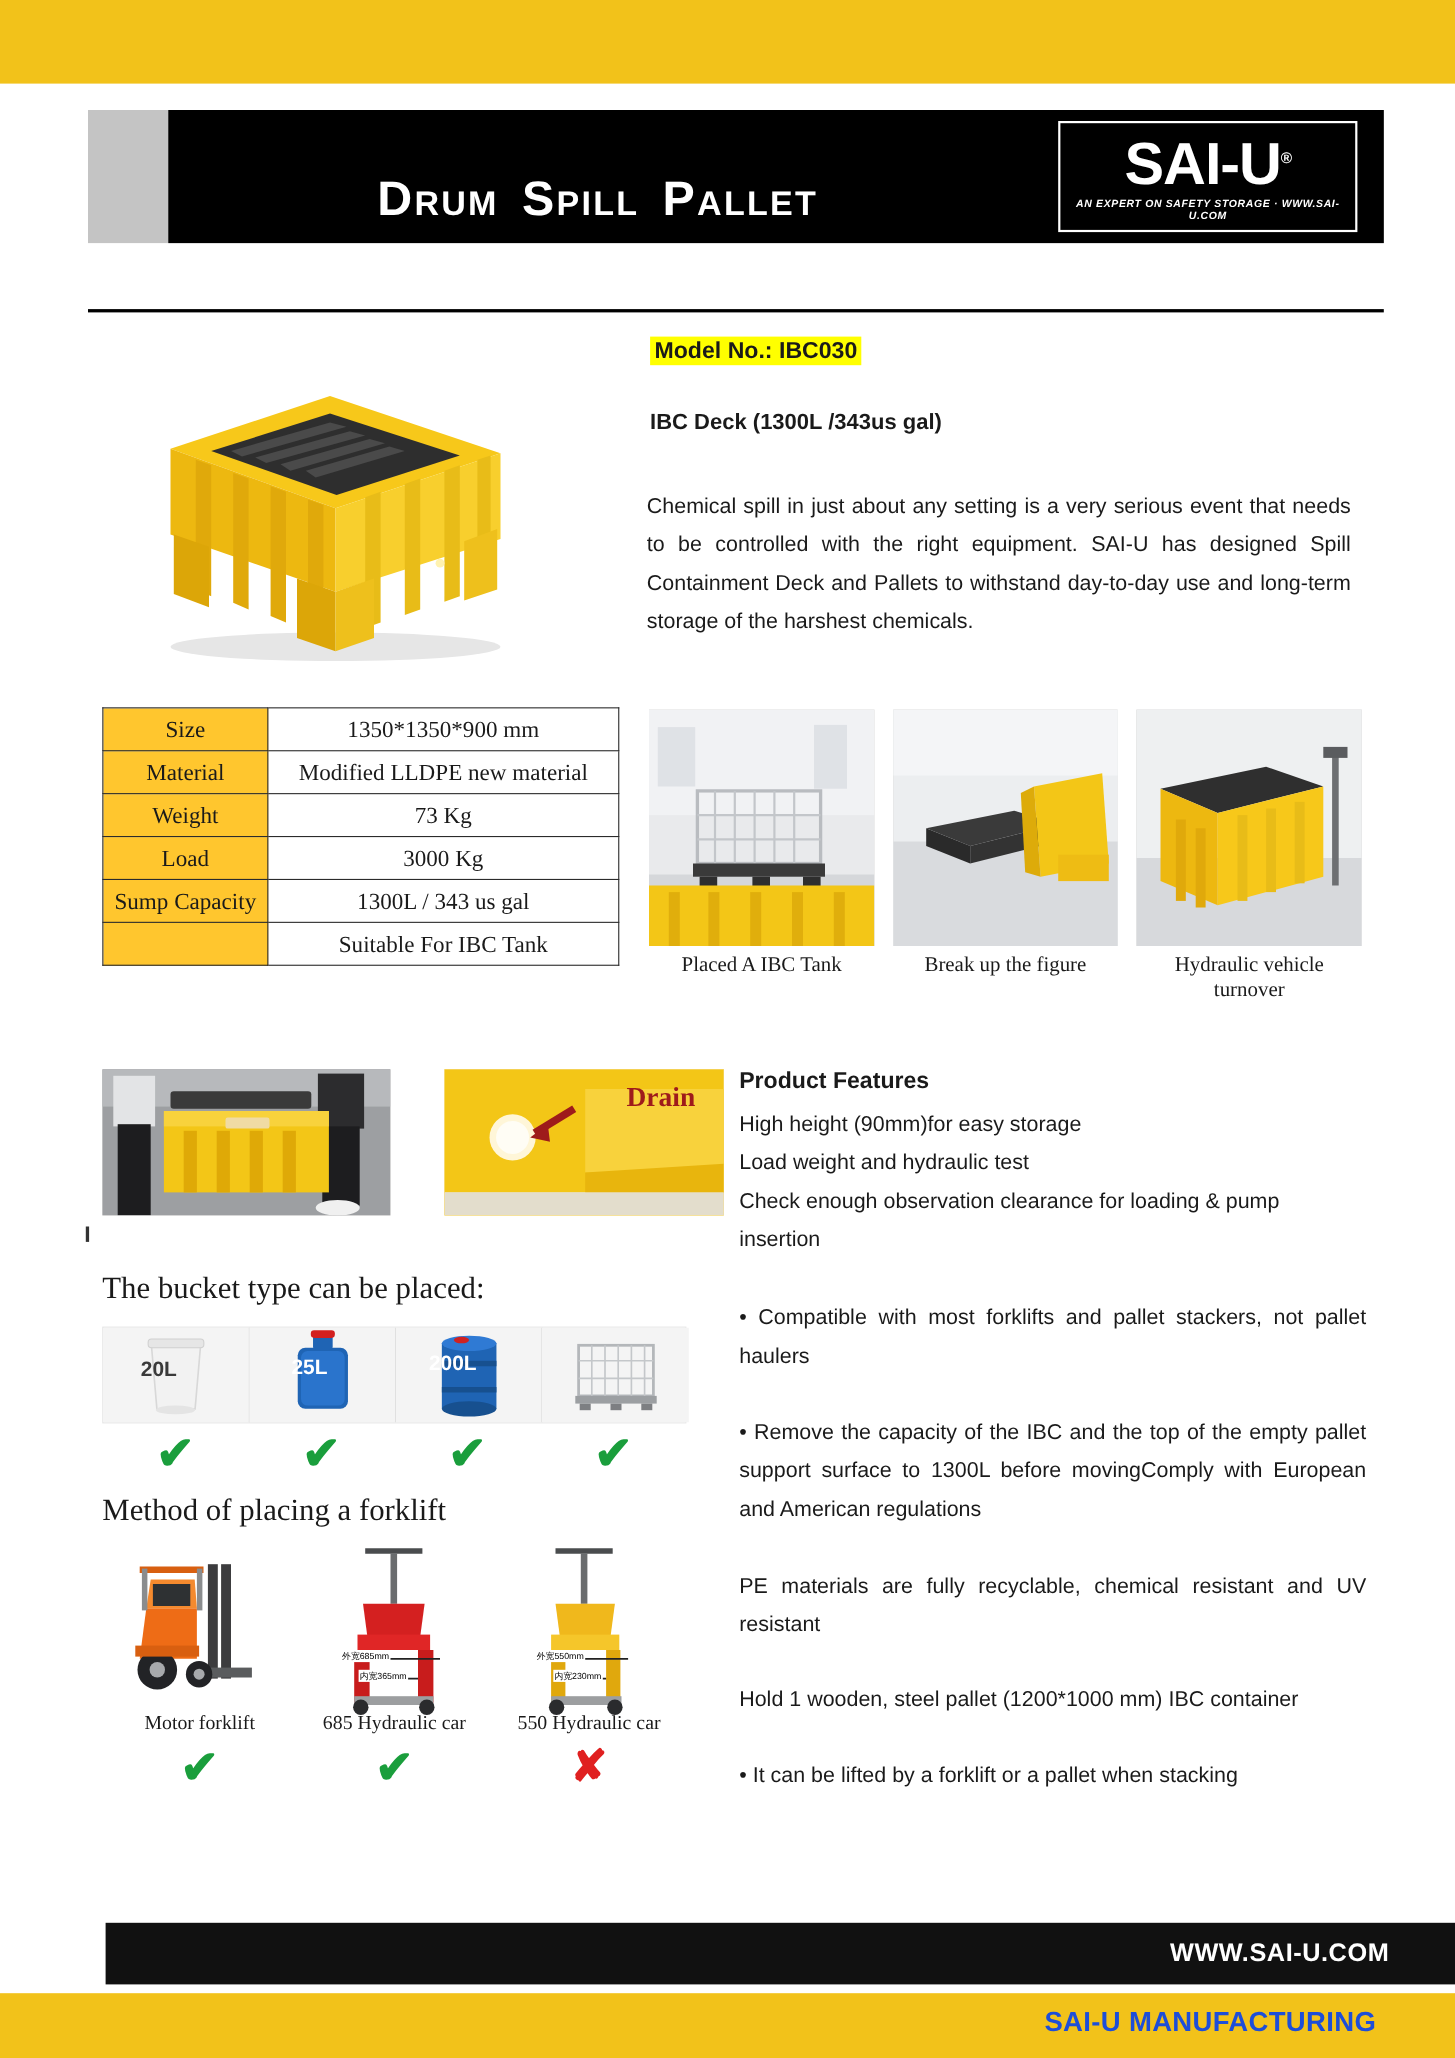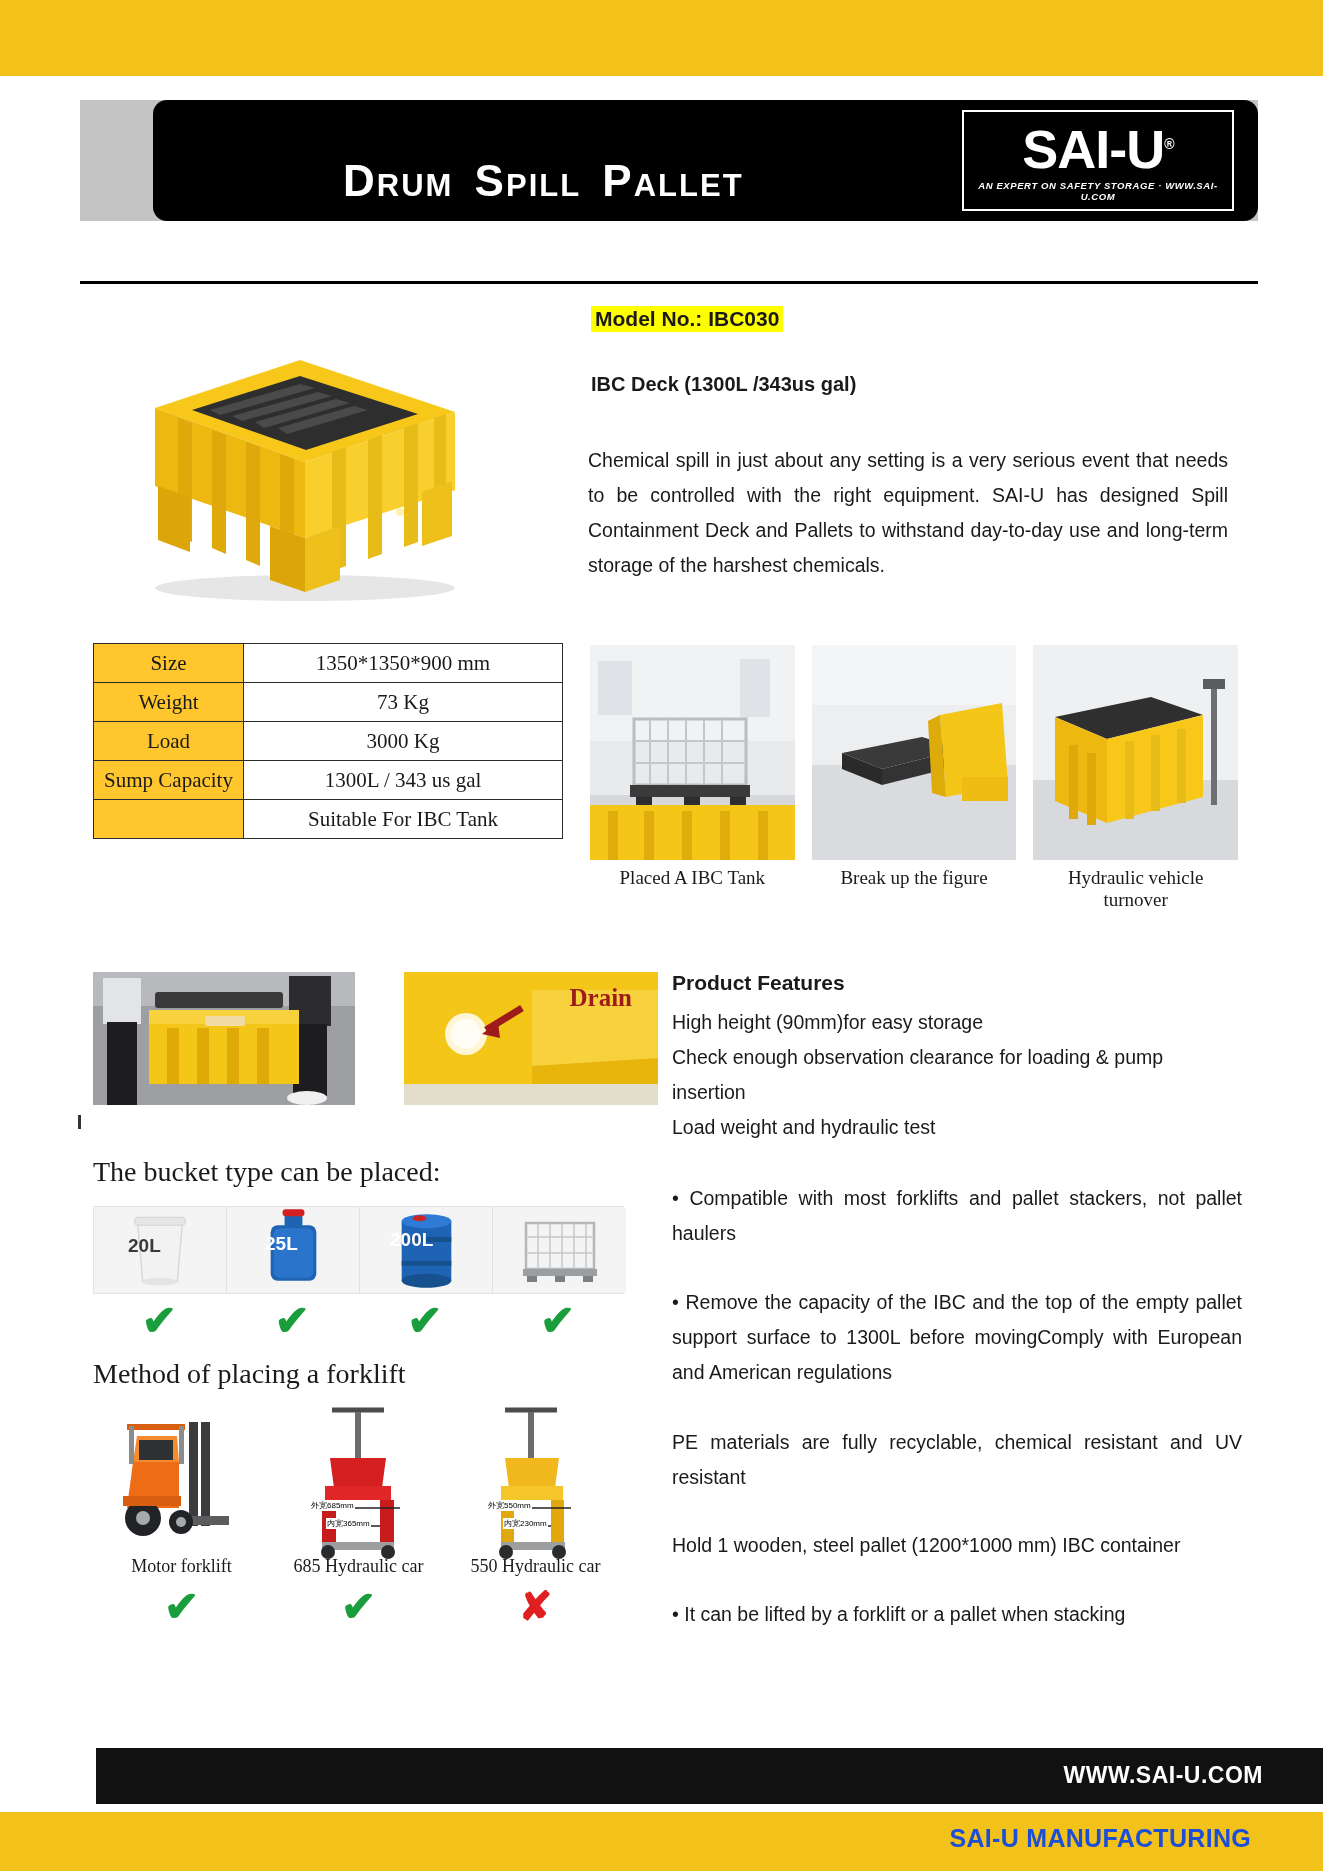--- a/index.html
+++ b/index.html
@@ -10,21 +10,21 @@
     position: relative;
     overflow: hidden;
   }
 
   
   .top-bar { position: absolute; left:0; top:0; width:1323px; height:76px; background:#f2c21a; }
 
   
   .header-wrap { position:absolute; left:80px; top:76px; width:1178px; height:169px; }
   .header-grey { position:absolute; left:0; top:24px; width:1178px; height:121px; background:#c4c4c4; }
-  .header-black { position:absolute; left:73px; top:24px; width:1105px; height:121px; background:#000000;border-radius:14px; }
+  .header-black { position:absolute; left:73px; top:24px; width:1105px; height:121px; background:#000000; }
   .header-title {
     position:absolute; left:190px; top:56px;
     color:#ffffff; font-weight:bold; letter-spacing:2px;
     font-size:31px; font-family:"Liberation Sans", sans-serif;
     font-variant: small-caps;
   }
   .header-title .cap { font-size:44px; }
   .logo-box {
     position:absolute; right:24px; top:10px; width:272px; height:101px;
     border:2px solid #ffffff; background:#000000;
@@ -193,20 +193,24 @@
 
 <div class="model-no">Model No.: IBC030</div>
 <div class="ibc-deck">IBC Deck (1300L /343us gal)</div>
 <div class="desc-para">Chemical spill in just about any setting is a very serious event that needs to be controlled with the right equipment. SAI-U has designed Spill Containment Deck and Pallets to withstand day-to-day use and long-term storage of the harshest chemicals.</div>
 
 <table class="spec-table">
   <tbody>
       <tr>
         <td class="spec-label">Size</td>
         <td class="spec-value">1350*1350*900 mm</td>
+      </tr>
+      <tr>
+        <td class="spec-label">Material</td>
+        <td class="spec-value">Modified LLDPE new material</td>
       </tr>
       <tr>
         <td class="spec-label">Weight</td>
         <td class="spec-value">73 Kg</td>
       </tr>
       <tr>
         <td class="spec-label">Load</td>
         <td class="spec-value">3000 Kg</td>
       </tr>
       <tr>
@@ -454,22 +458,22 @@
 </div>
 <div class="forklift-checks">
   <div><span class="check">✔</span></div>
   <div><span class="check">✔</span></div>
   <div><span class="cross">✘</span></div>
 </div>
 
 <div class="feat-title">Product Features</div>
 <div class="feat-lines">
   <div>High height (90mm)for easy storage</div>
+  <div>Load weight and hydraulic test</div>
   <div>  Check enough observation clearance for loading &amp; pump insertion</div>
-  <div>Load weight and hydraulic test</div>
 </div>
 <div class="feat-p" style="top:1181px;">•  Compatible with most forklifts and pallet stackers, not pallet haulers</div>
 <div class="feat-p" style="top:1285px;">•  Remove the capacity of the IBC and the top of the empty pallet support surface to 1300L before movingComply with European and American regulations</div>
 <div class="feat-p" style="top:1425px;">PE materials are fully recyclable, chemical resistant and UV resistant</div>
 <div class="feat-p" style="top:1528px;">Hold 1 wooden, steel pallet (1200*1000 mm) IBC container</div>
 <div class="feat-p" style="top:1597px;">•  It can be lifted by a forklift or a pallet when stacking</div>
 
 <div class="footer-black"></div>
 <div class="footer-url">WWW.SAI-U.COM</div>
 <div class="footer-yellow"></div>

